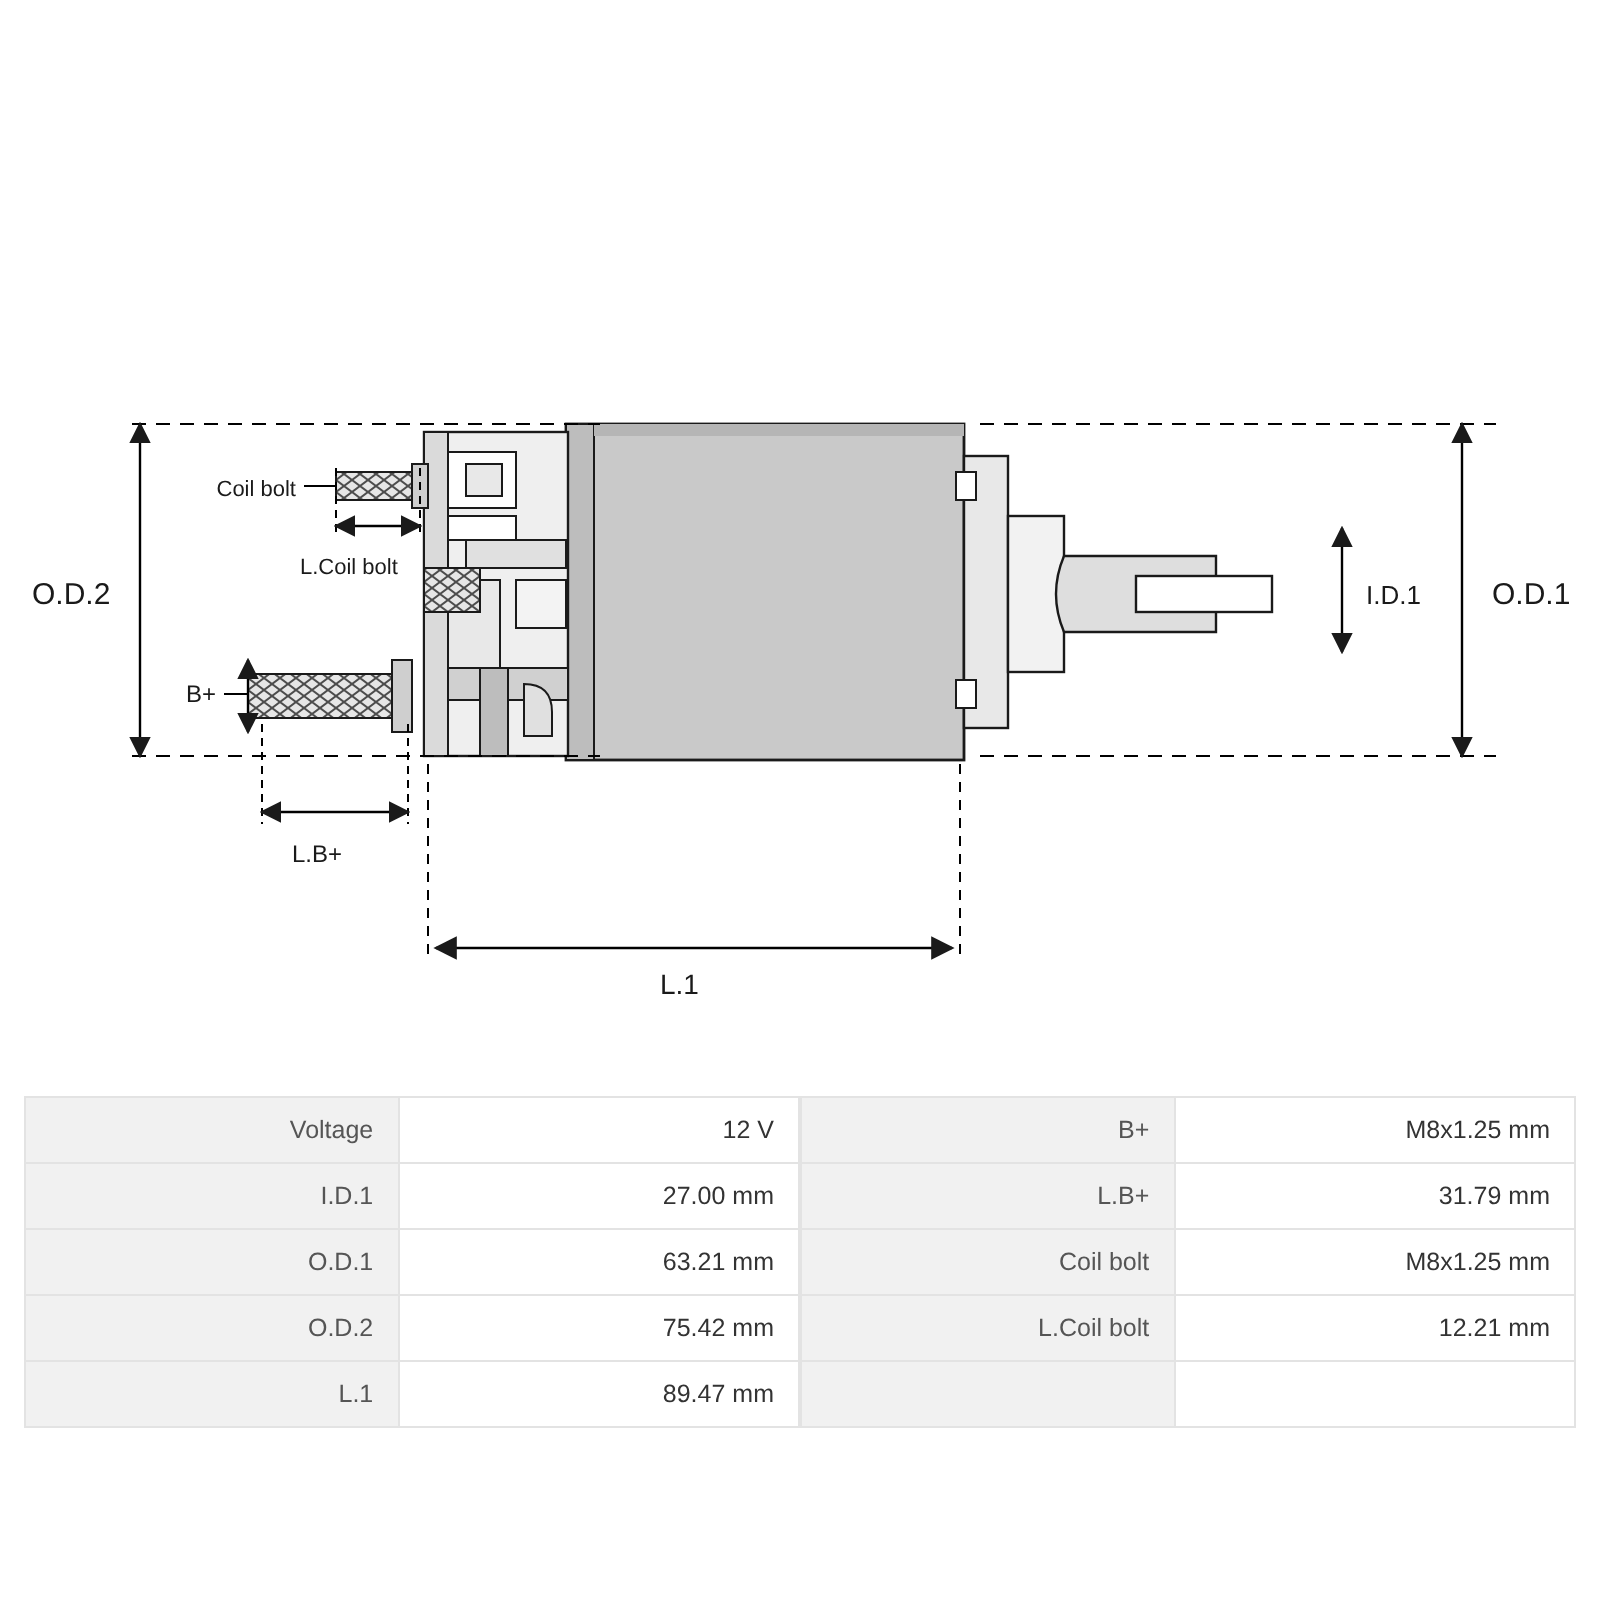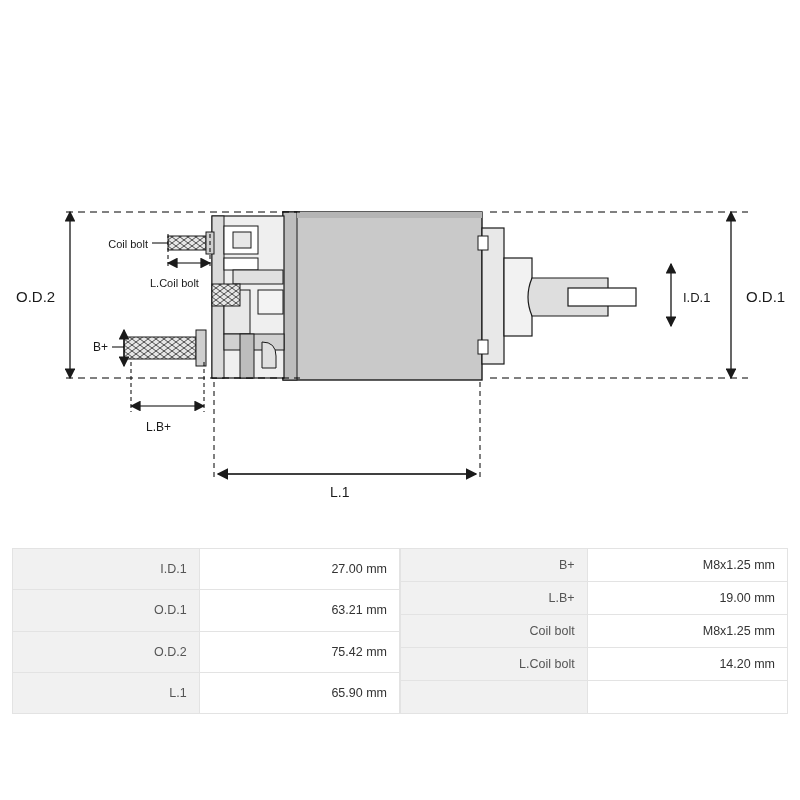--- a/index.html
+++ b/index.html
@@ -167,55 +167,59 @@
       <text x="108" y="351" font-size="12" text-anchor="end">B+</text>
       <text x="146" y="431" font-size="12">L.B+</text>
       <text x="330" y="497" font-size="14">L.1</text>
     </g>
   </svg>
 
   <div class="spec-tables">
     <table class="spec">
       <tbody>
         <tr>
+          <td class="label">Voltage</td>
+          <td class="value">12 V</td>
+        </tr>
+        <tr>
           <td class="label">I.D.1</td>
           <td class="value">27.00 mm</td>
         </tr>
         <tr>
           <td class="label">O.D.1</td>
           <td class="value">63.21 mm</td>
         </tr>
         <tr>
           <td class="label">O.D.2</td>
           <td class="value">75.42 mm</td>
         </tr>
         <tr>
           <td class="label">L.1</td>
-          <td class="value">65.90 mm</td>
+          <td class="value">89.47 mm</td>
         </tr>
       </tbody>
     </table>
 
     <table class="spec">
       <tbody>
         <tr>
           <td class="label">B+</td>
           <td class="value">M8x1.25 mm</td>
         </tr>
         <tr>
           <td class="label">L.B+</td>
-          <td class="value">19.00 mm</td>
+          <td class="value">31.79 mm</td>
         </tr>
         <tr>
           <td class="label">Coil bolt</td>
           <td class="value">M8x1.25 mm</td>
         </tr>
         <tr>
           <td class="label">L.Coil bolt</td>
-          <td class="value">14.20 mm</td>
+          <td class="value">12.21 mm</td>
         </tr>
         <tr class="empty">
           <td class="label"></td>
           <td class="value"></td>
         </tr>
       </tbody>
     </table>
   </div>
 
 </div>

